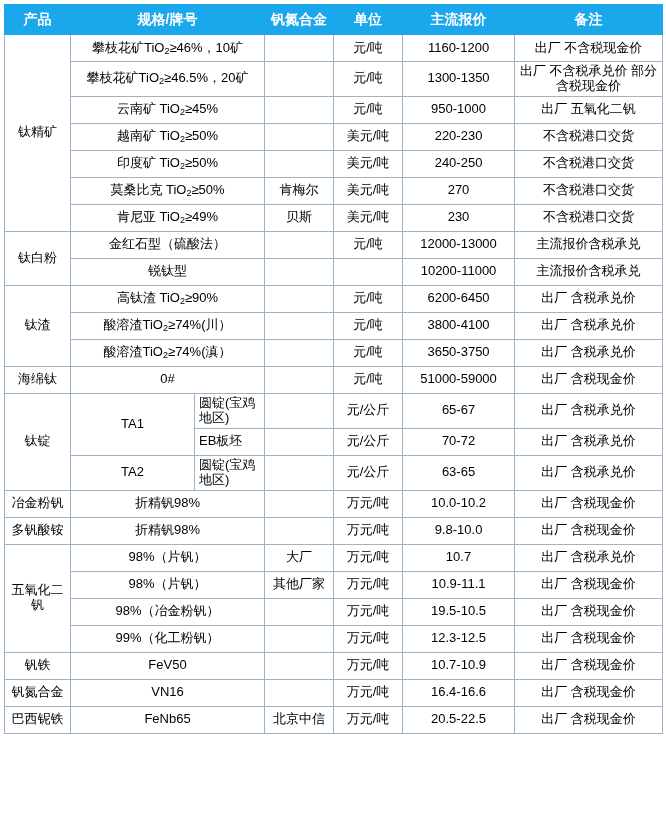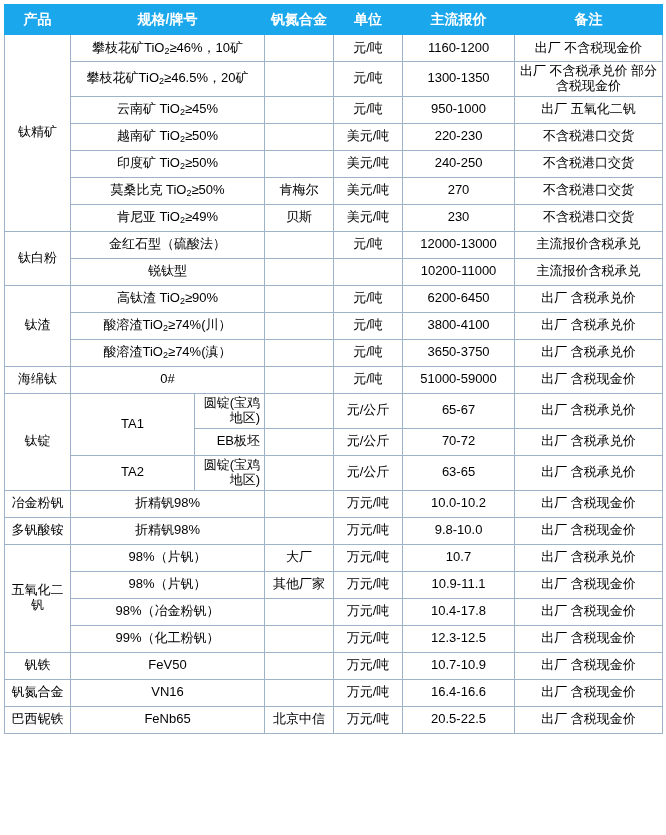--- a/index.html
+++ b/index.html
@@ -47,21 +47,21 @@
   td.cat {
     text-align: center;
     font-weight: normal;
     font-size: 14px;
   }
   td.spec {
     text-align: center;
     padding-left: 6px;
   }
   td.spec-center {
-    text-align: right;
+    text-align: left;
   }
   td.maker, td.unit, td.price, td.note {
     text-align: center;
   }
   td.note {
     font-size: 12.5px;
   }
   td.note.two-line {
     line-height: 1.05;
     font-size: 12.5px;
@@ -244,21 +244,21 @@
         <td class="spec" colspan="2">98%（片钒）</td>
         <td class="maker">其他厂家</td>
         <td class="unit">万元/吨</td>
         <td class="price">10.9-11.1</td>
         <td class="note">出厂 含税现金价</td>
       </tr>
       <tr>
         <td class="spec" colspan="2">98%（冶金粉钒）</td>
         <td class="maker"></td>
         <td class="unit">万元/吨</td>
-        <td class="price">10.4-17.8</td>
+        <td class="price">19.5-10.5</td>
         <td class="note">出厂 含税现金价</td>
       </tr>
       <tr>
         <td class="spec" colspan="2">99%（化工粉钒）</td>
         <td class="maker"></td>
         <td class="unit">万元/吨</td>
         <td class="price">12.3-12.5</td>
         <td class="note">出厂 含税现金价</td>
       </tr>
       <tr>

